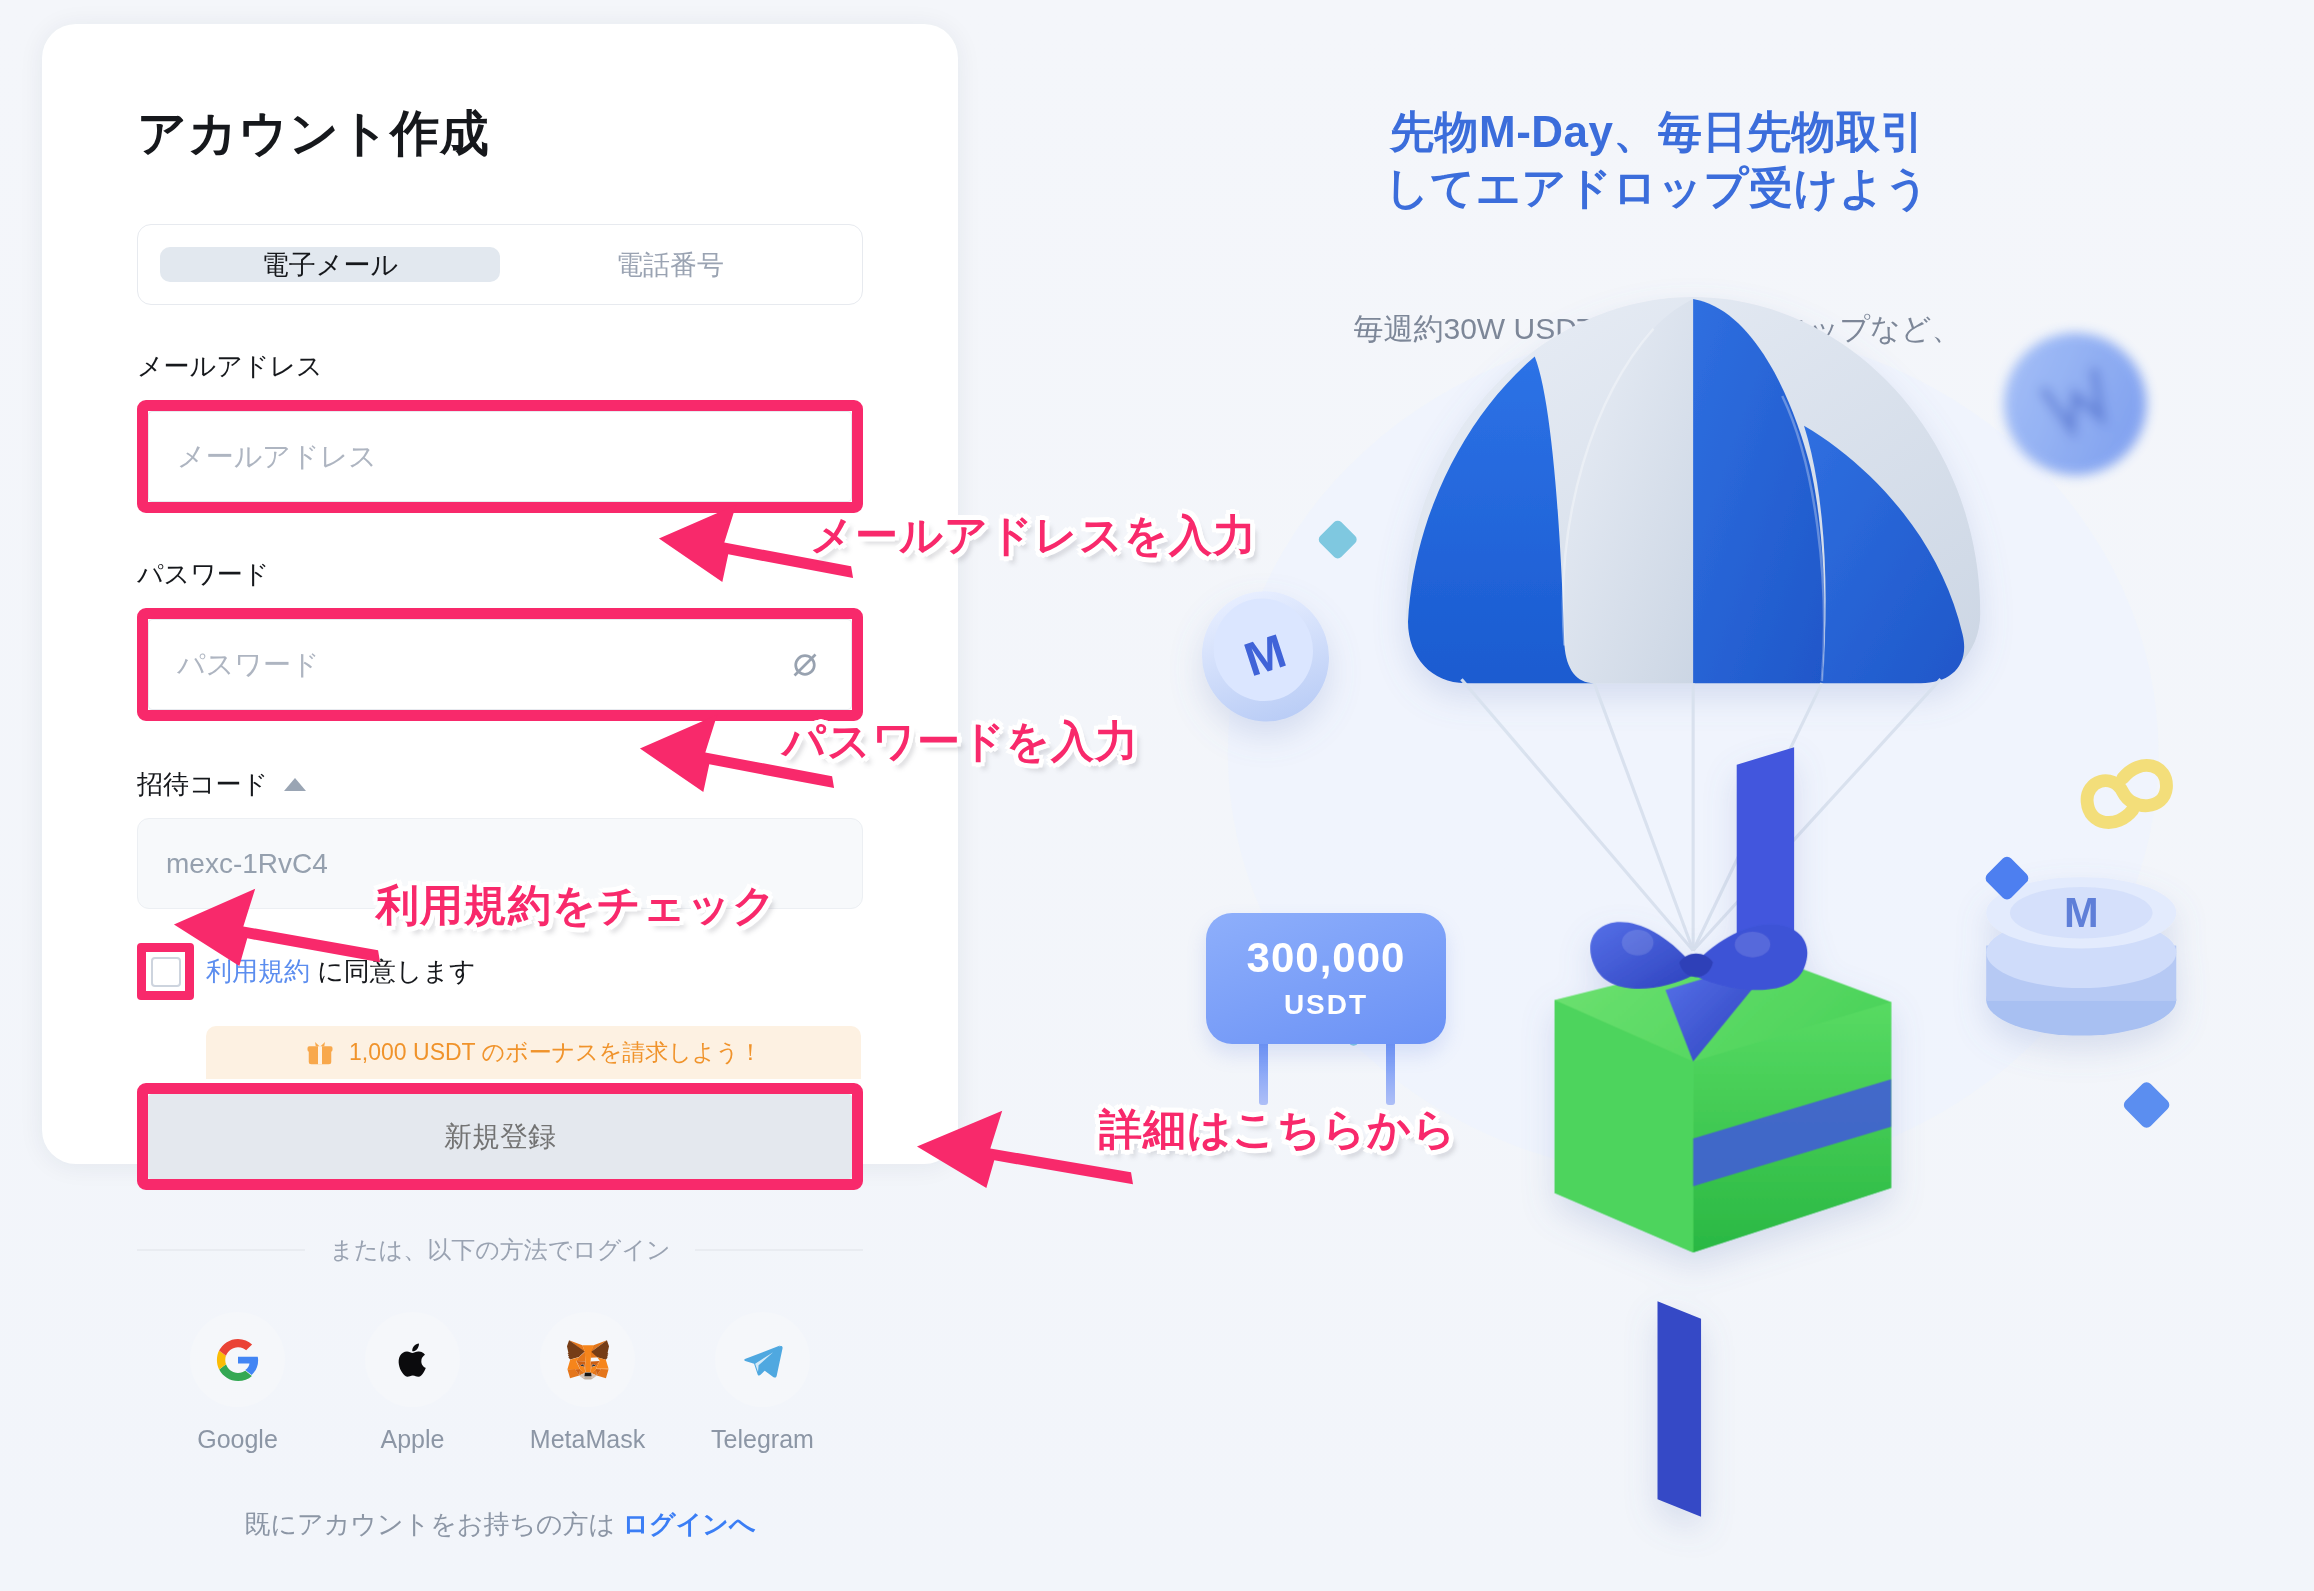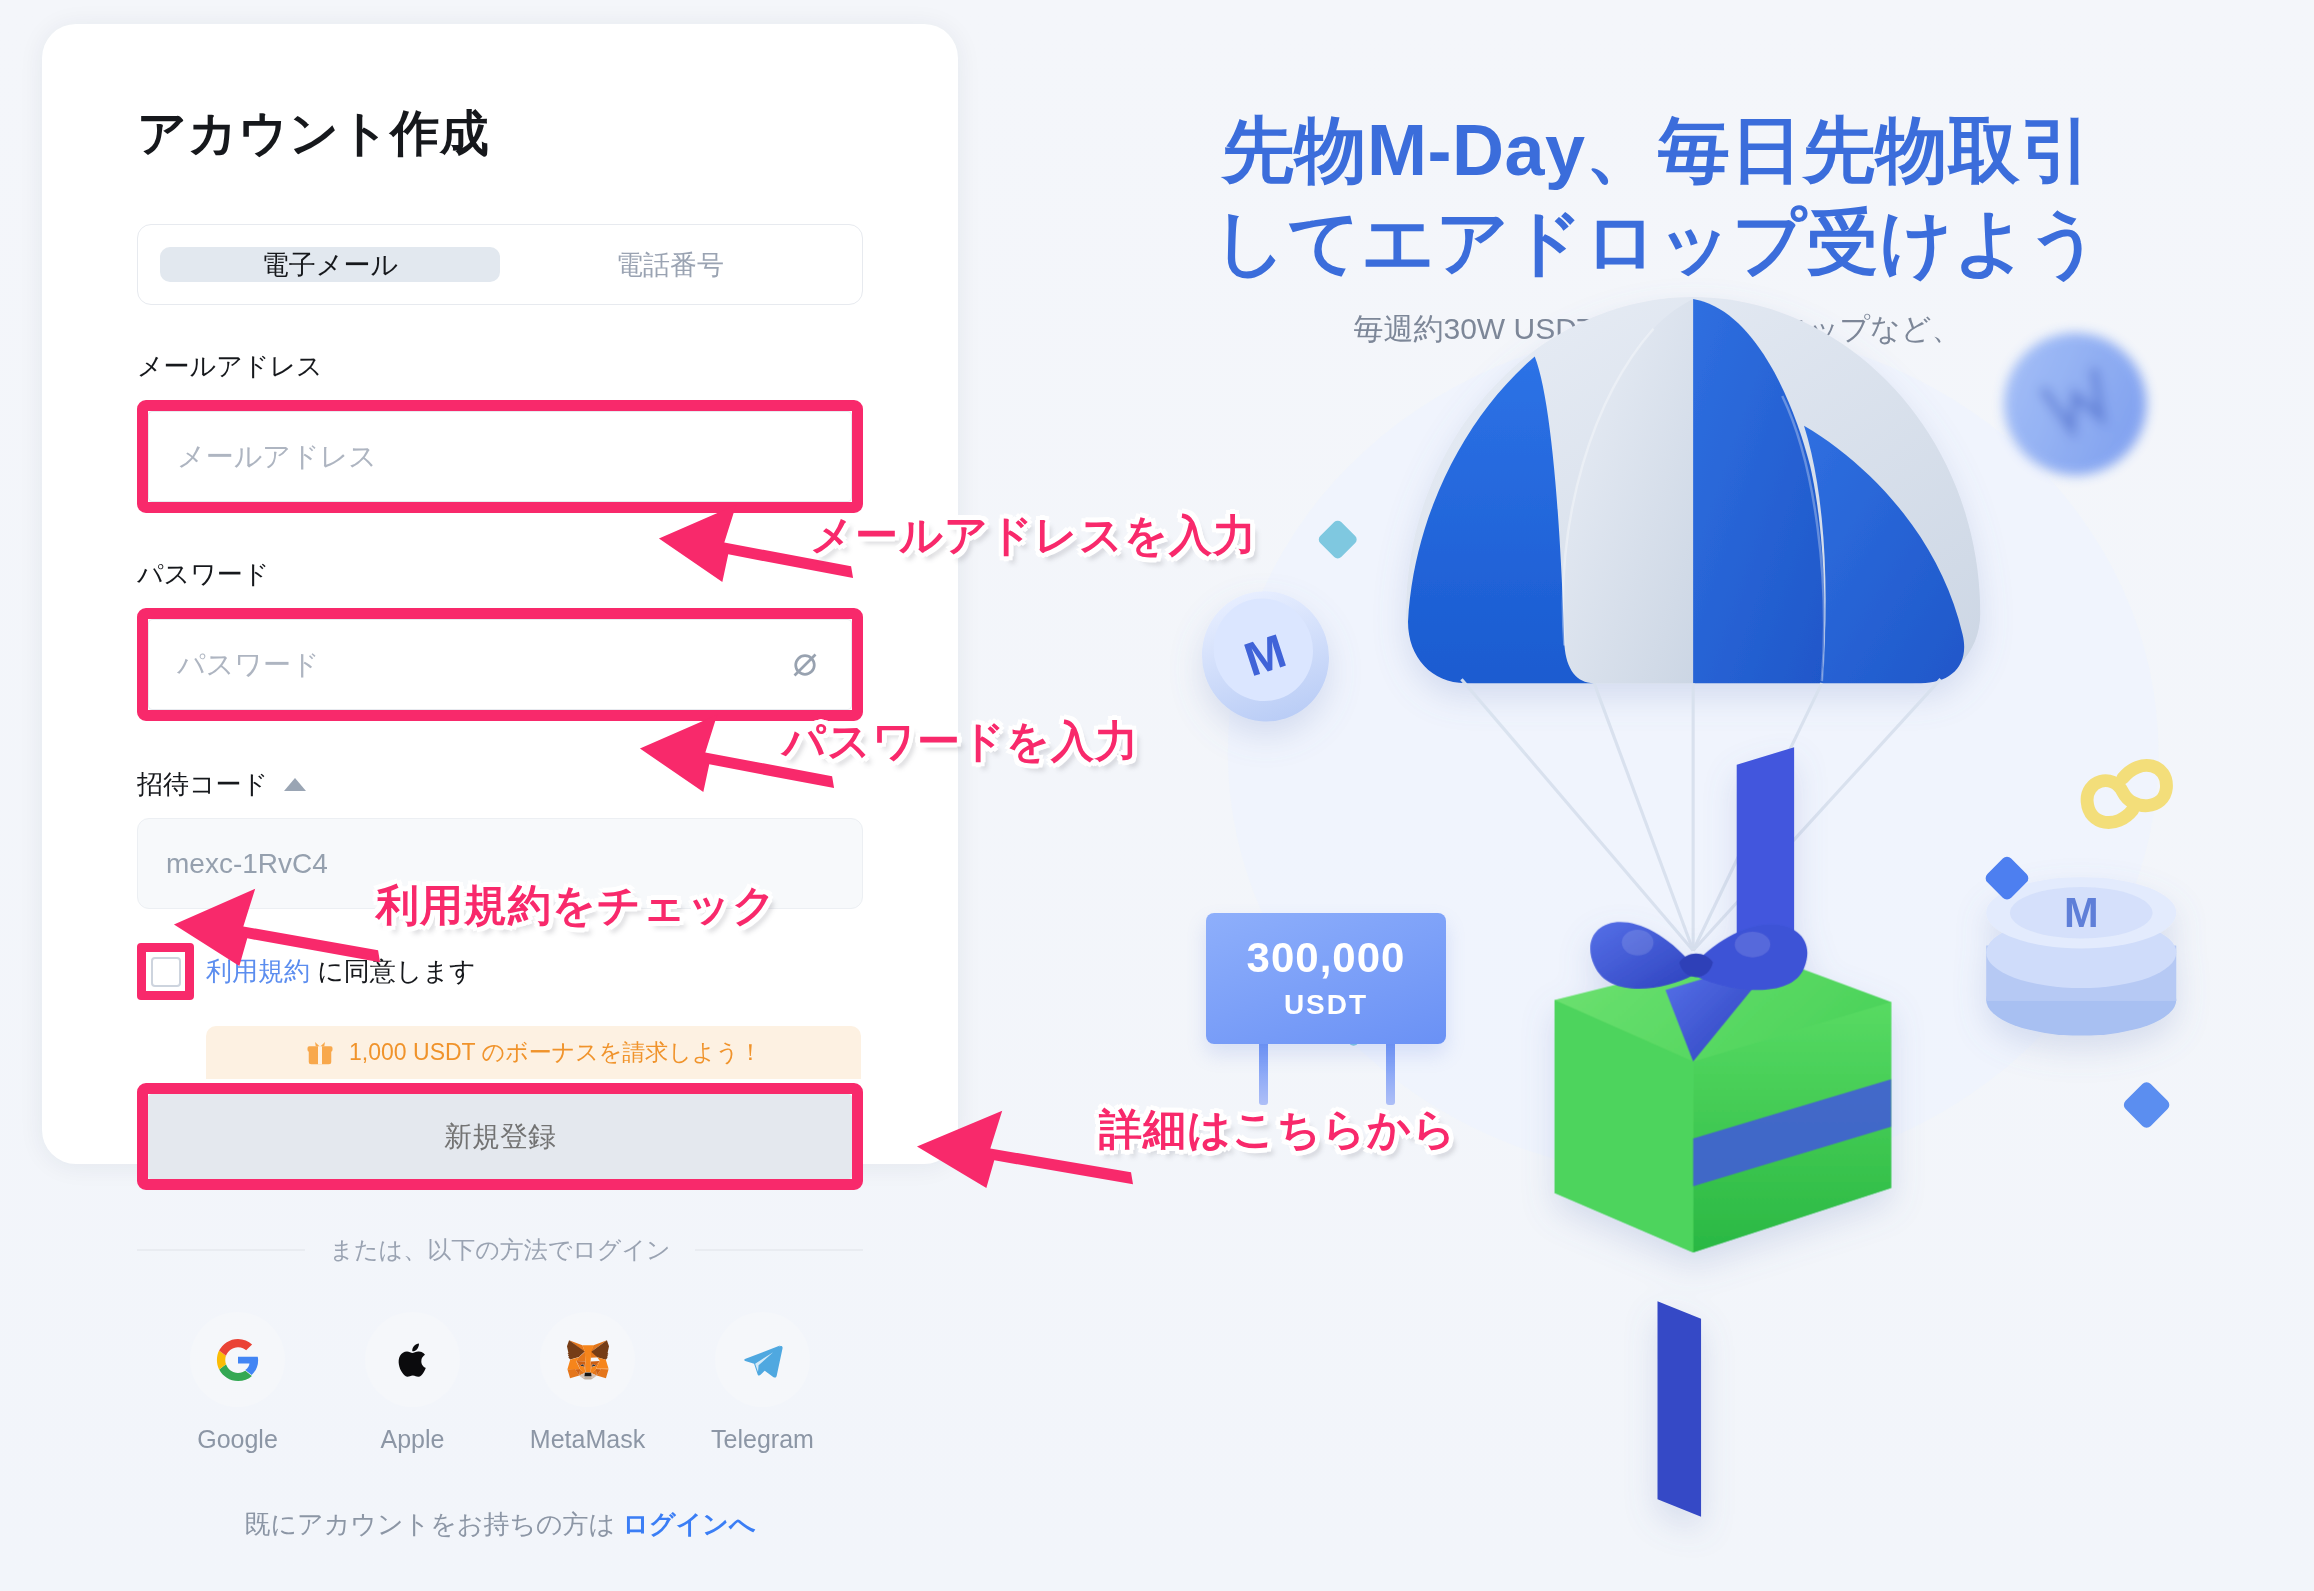--- a/index.html
+++ b/index.html
@@ -234,21 +234,21 @@
   .promo {
     position: absolute;
     left: 1000px; top: 0;
     width: 1315px; height: 1592px;
     overflow: hidden;
   }
   .promo-title {
     position: absolute;
     top: 104px; left: 0; right: 0;
     text-align: center;
-    font-size: 72px;
+    font-size: 44px;
     line-height: 1.28;
     font-weight: 700;
     color: #3b6ddb;
     letter-spacing: 0.5px;
     white-space: pre-line;
   }
   .promo-sub {
     position: absolute;
     top: 307px; left: 0; right: 0;
     text-align: center;
@@ -268,21 +268,21 @@
 
   
   .illus { position: absolute; inset: 0; }
 
   
   .sign {
     position: absolute;
     left: 206px; top: 913px;
     width: 240px; height: 131px;
     background: linear-gradient(160deg,#8eaffb 0%, #6a91f5 100%);
-    border-radius: 8px;
+    border-radius: 26px;
     display: flex; flex-direction: column;
     align-items: center; justify-content: center;
     color: #ffffff;
     box-shadow: 0 10px 20px rgba(90,120,220,.18);
     z-index: 3;
   }
   .sign-amount { font-size: 42px; font-weight: 700; letter-spacing: 1px; line-height: 1; }
   .sign-unit { font-size: 28px; font-weight: 700; margin-top: 10px; letter-spacing: 2px; }
   .sign-leg {
     position: absolute;

